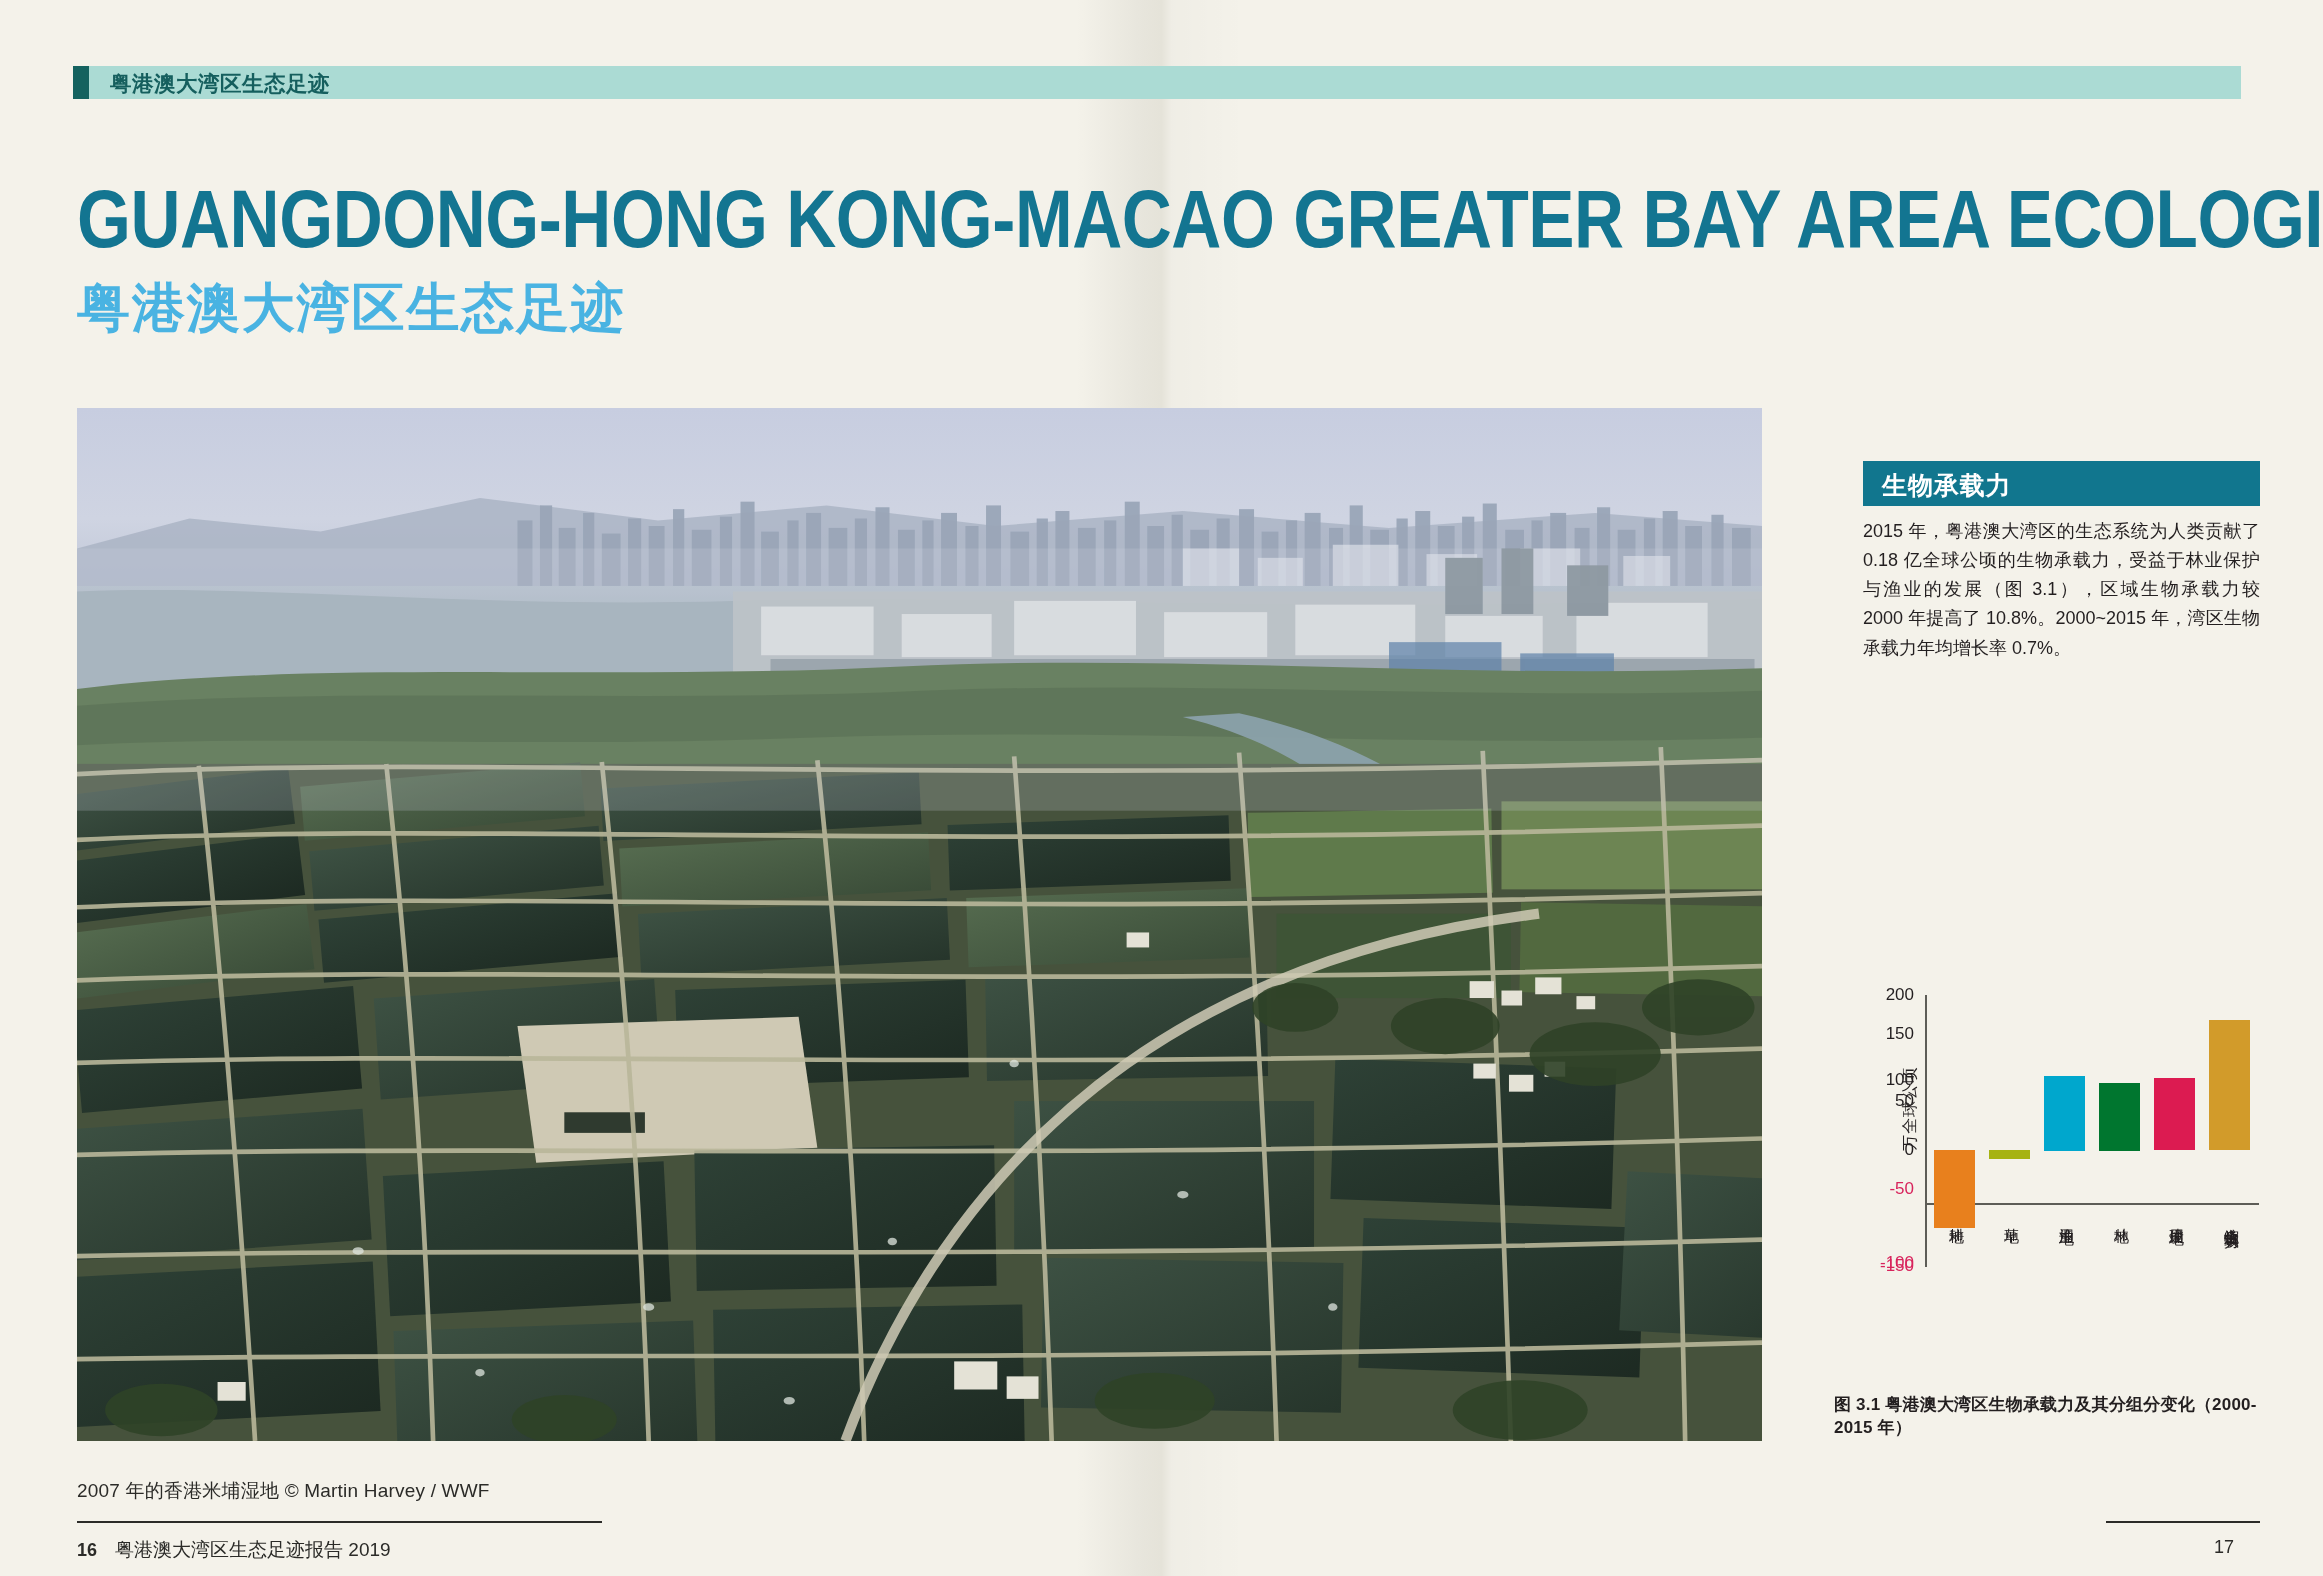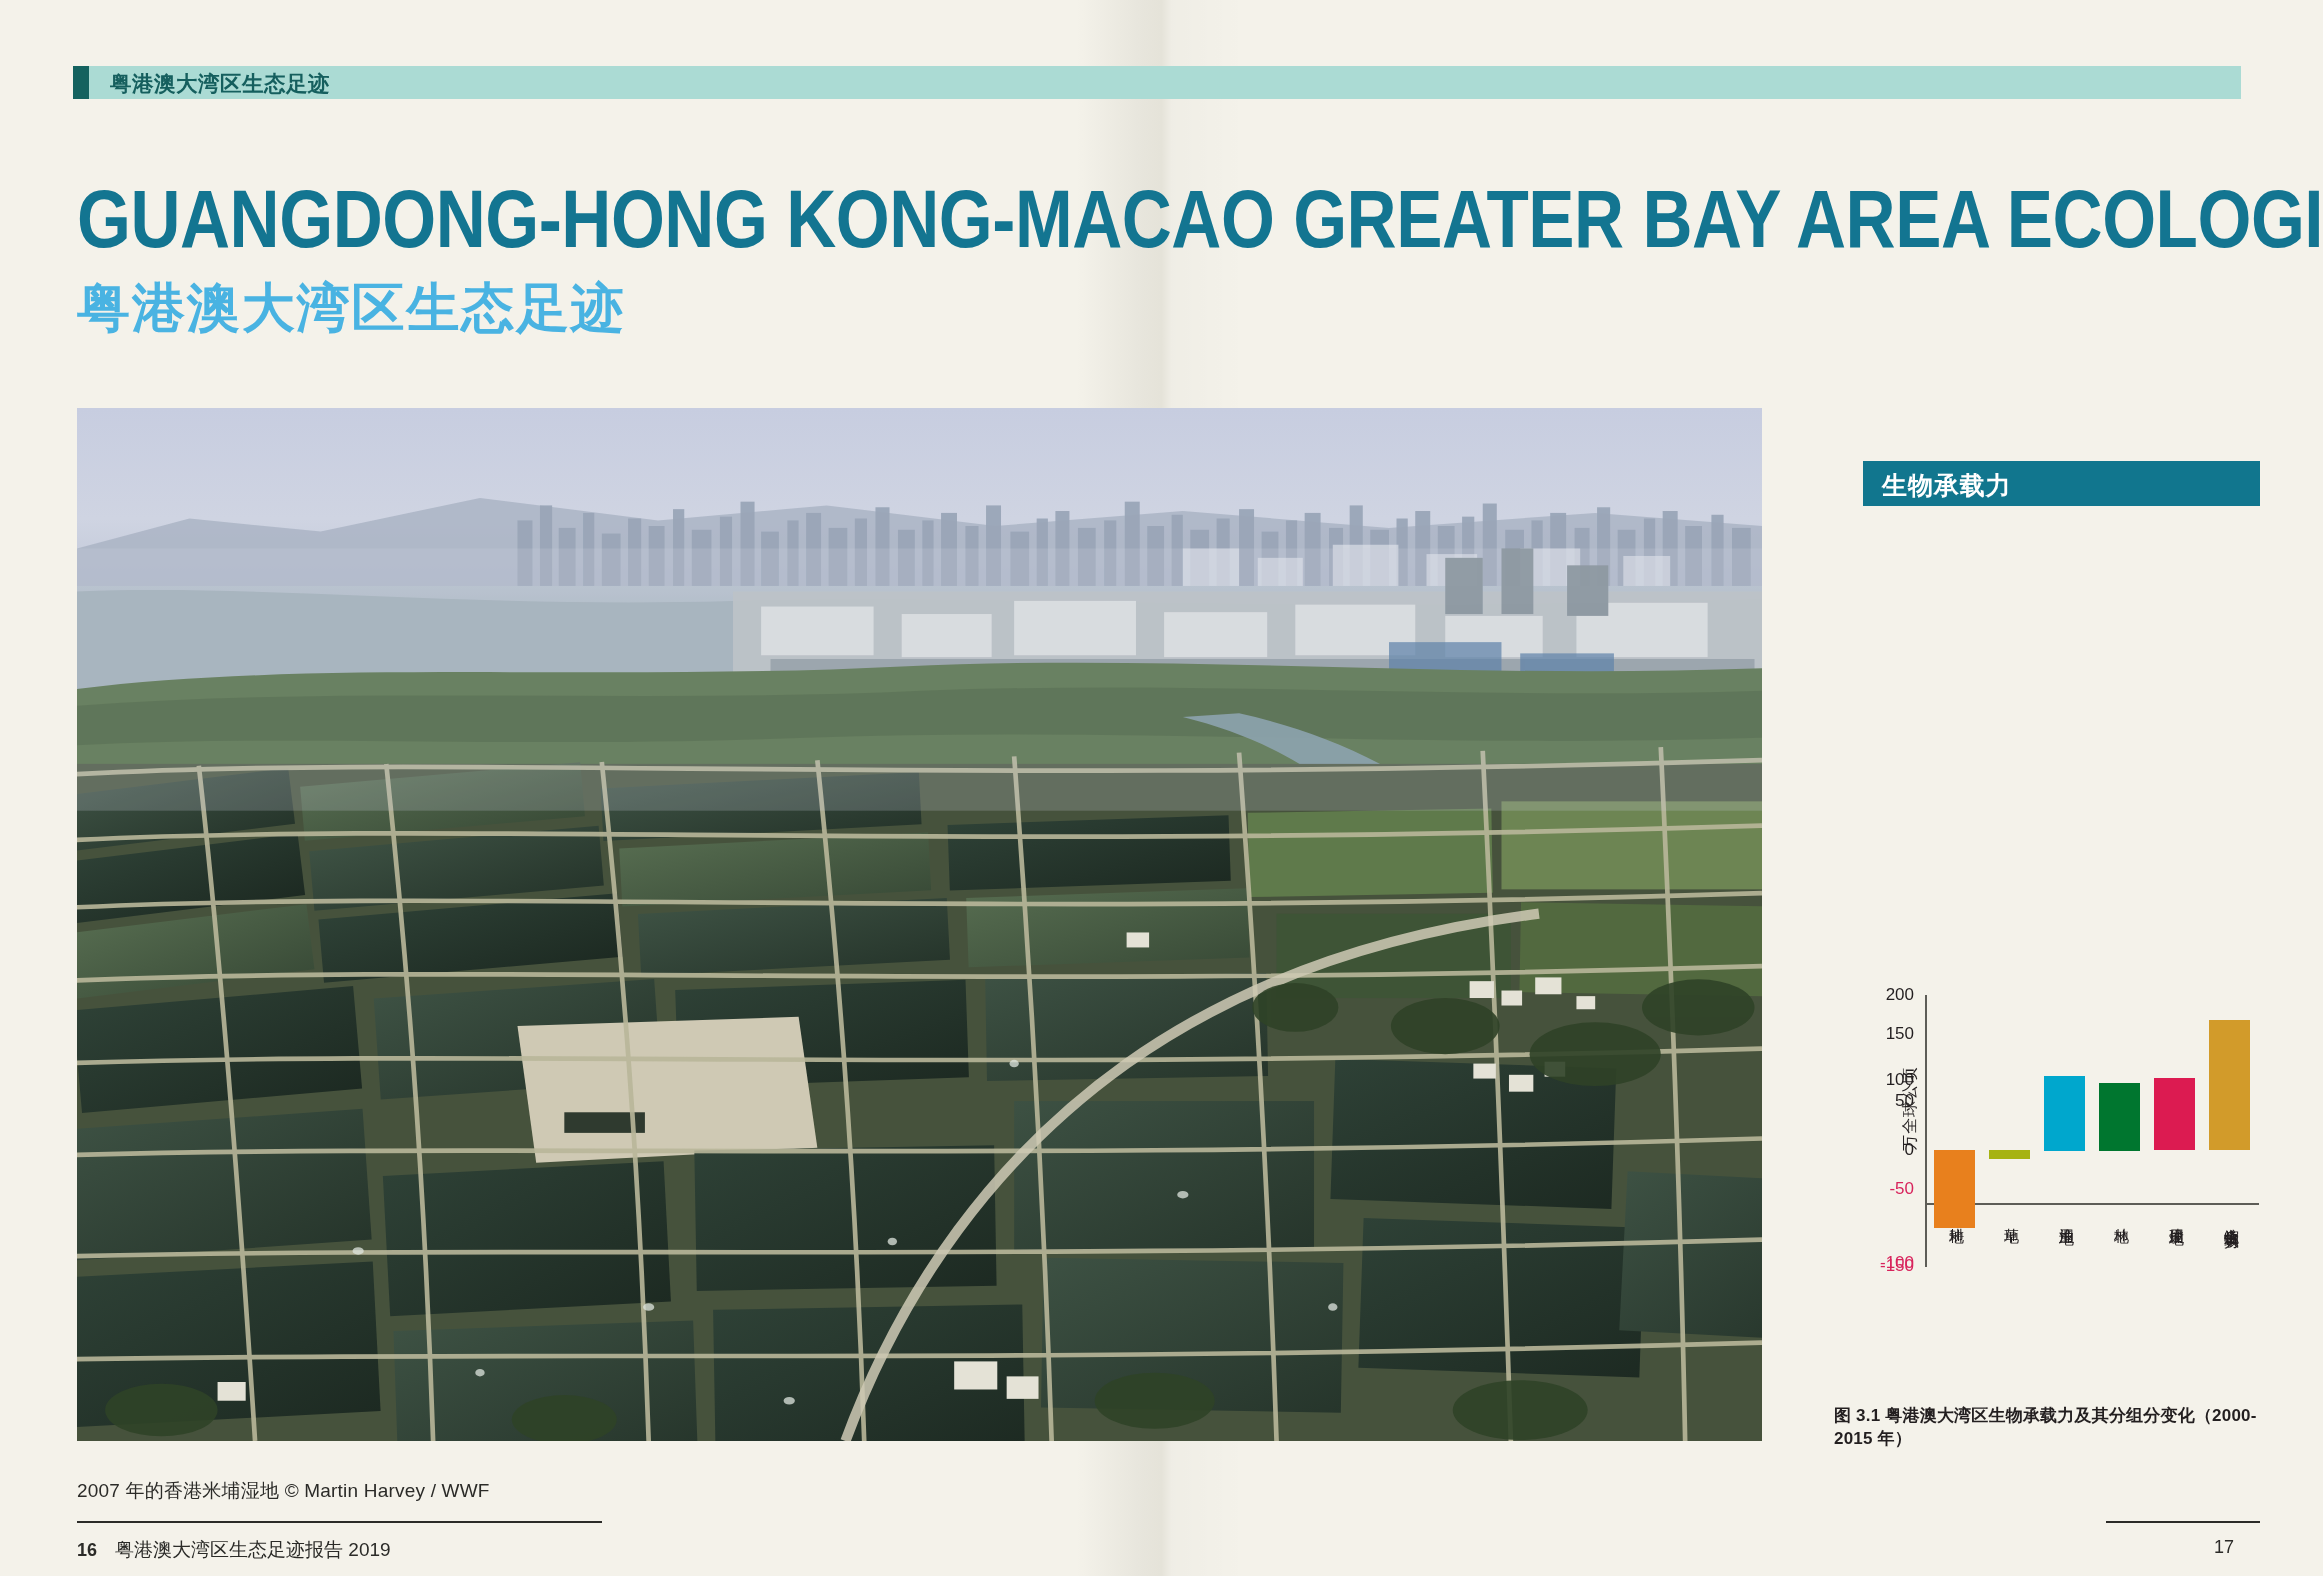--- a/index.html
+++ b/index.html
@@ -107,21 +107,21 @@
   .plot{position:absolute;left:81px;top:0px;width:330px;height:272px;}
   .bar{position:absolute;bottom:auto;}
   .xlab{
     position:absolute;top:221px;width:22.5px;
     font-size:15px;color:#231f20;
     writing-mode:vertical-rl;text-orientation:upright;
     letter-spacing:0.9px;white-space:nowrap;
   }
   .fig-caption{
     position:absolute;left:1834px;top:1393px;width:440px;
-    font-size:17px;font-weight:700;color:#231f20;letter-spacing:0.2px;margin-top:11px;
+    font-size:17px;font-weight:700;color:#231f20;letter-spacing:0.2px;
   }
 </style>
 </head>
 <body>
 
 <div class="page">
 
   <div class="page-left"></div>
   <div class="page-right"></div>
   <div class="spine"></div>
@@ -373,20 +373,21 @@
   <div class="rule-right"></div>
   <div class="foot-left">
     <span class="pg">16</span>
     <span>粤港澳大湾区生态足迹报告 2019</span>
   </div>
   <div class="foot-right">17</div>
 
   <div class="sec-head">
     <span>生物承载力</span>
   </div>
+  <div class="para" id="para1">2015 年，粤港澳大湾区的生态系统为人类贡献了 0.18 亿全球公顷的生物承载力，受益于林业保护与渔业的发展（图 3.1），区域生物承载力较 2000 年提高了 10.8%。2000~2015 年，湾区生物承载力年均增长率 0.7%。</div>
 
   <div class="chart">
     <div class="ylabel">万全球公顷</div>
     <div id="yticks">
         <div class="ytick" style="left: 17px; top: -10.3px;">200</div>
         <div class="ytick" style="left: 17px; top: 28.5px;">150</div>
         <div class="ytick" style="left: 17px; top: 75px;">100</div>
         <div class="ytick" style="left: 17px; top: 96px; text-align: right;">50</div>
         <div class="ytick" style="left: 17px; top: 145px;">0</div>
         <div class="ytick neg" style="left: 17px; top: 184px;">-50</div>

